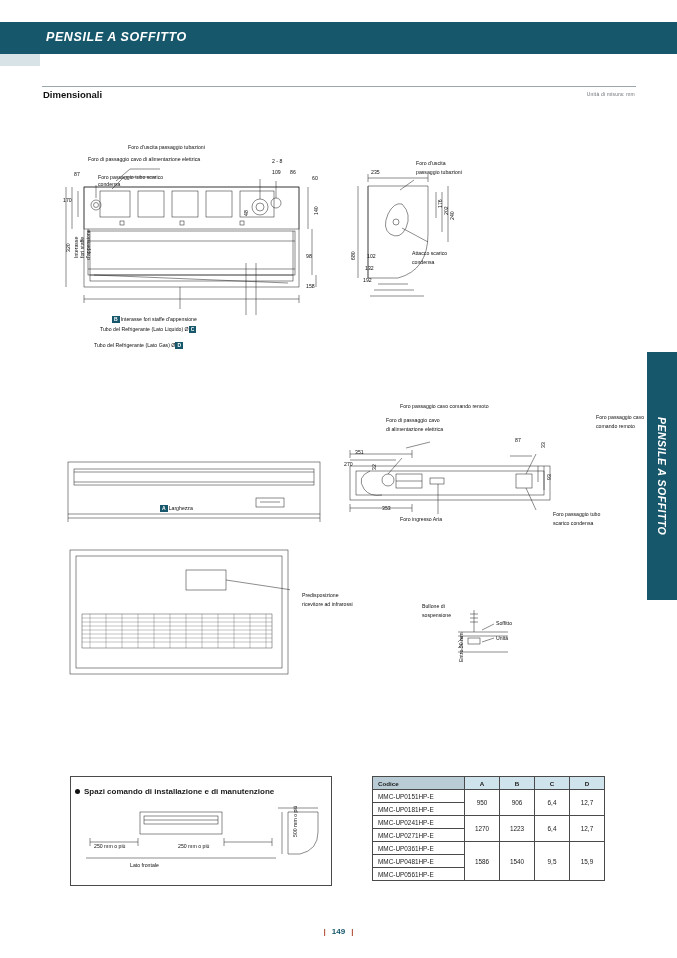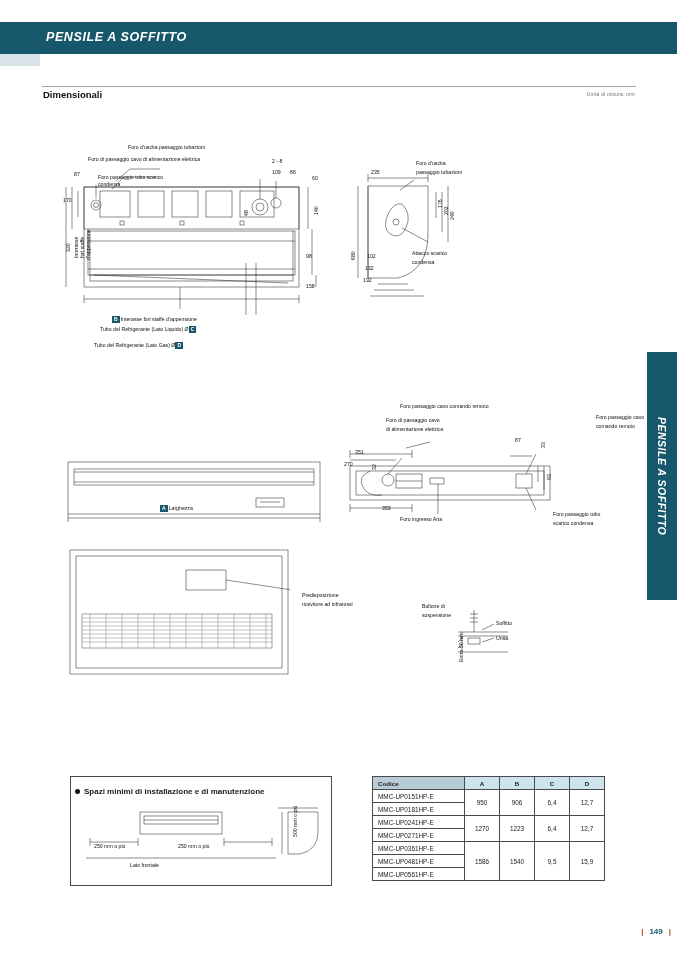--- a/index.html
+++ b/index.html
@@ -92,21 +92,21 @@
   .spaces-title {
     position: absolute; left: 84px; top: 787px; font-size: 8px; font-weight: bold;
   }
   .bullet {
     position: absolute; left: 75px; top: 789px; width: 5px; height: 5px;
     background: #111; border-radius: 50%;
   }
 
   
   .footer {
-    position: absolute; left: 0; bottom: 22px; width: 677px; text-align: right;
+    position: absolute; left: 0; bottom: 22px; width: 677px; text-align: center;
     font-size: 8px; color: #17576b; font-weight: bold;
   }
   .footer .bar { color: #b04a2f; margin: 0 6px; }
 
   svg { display: block; }
 </style>
 </head>
 <body>
 
 <div class="header-band"></div>
@@ -370,21 +370,21 @@
   </svg>
 </div>
 <div class="lbl" style="left:422px; top:603px;">Bullone di</div>
 <div class="lbl" style="left:422px; top:612px;">sospensione</div>
 <div class="lbl" style="left:496px; top:620px;">Soffitto</div>
 <div class="lbl" style="left:496px; top:635px;">Unità</div>
 <div class="lbl rot90" style="left:458px; top:662px;">Entro 50 mm</div>
 
 <div class="spaces-box"></div>
 <div class="bullet"></div>
-<div class="spaces-title">Spazi minimi di installazione e di manutenzione</div>
+<div class="spaces-title">Spazi comando di installazione e di manutenzione</div>
 <div class="draw" style="left:82px; top:806px;">
   <svg width="238" height="72" viewBox="0 0 238 72">
     <g stroke="#1a1a1a" fill="none" stroke-width="0.5">
       <rect x="58" y="6" width="82" height="22"></rect>
       <rect x="62" y="10" width="74" height="8"></rect>
       <line x1="62" y1="14" x2="136" y2="14"></line>
 
       <line x1="8" y1="36" x2="56" y2="36"></line>
       <line x1="8" y1="32" x2="8" y2="40"></line>
       <line x1="56" y1="32" x2="56" y2="40"></line>

